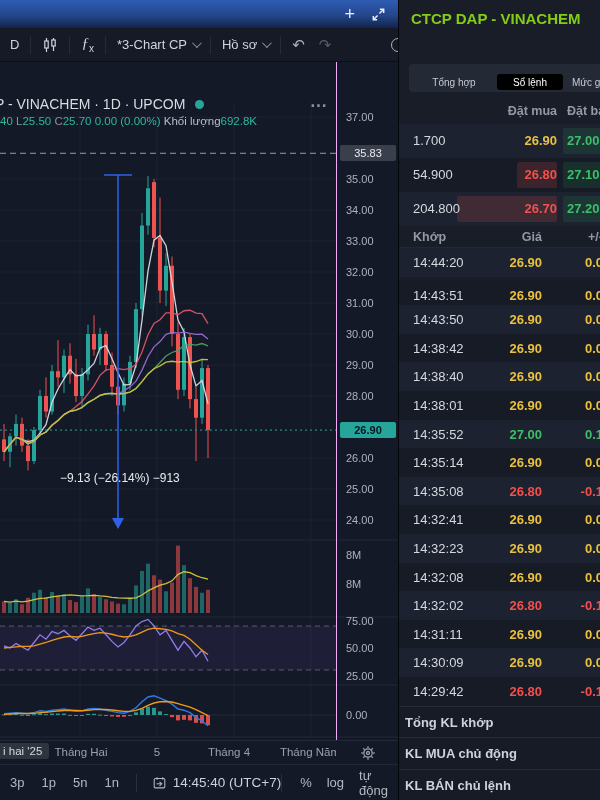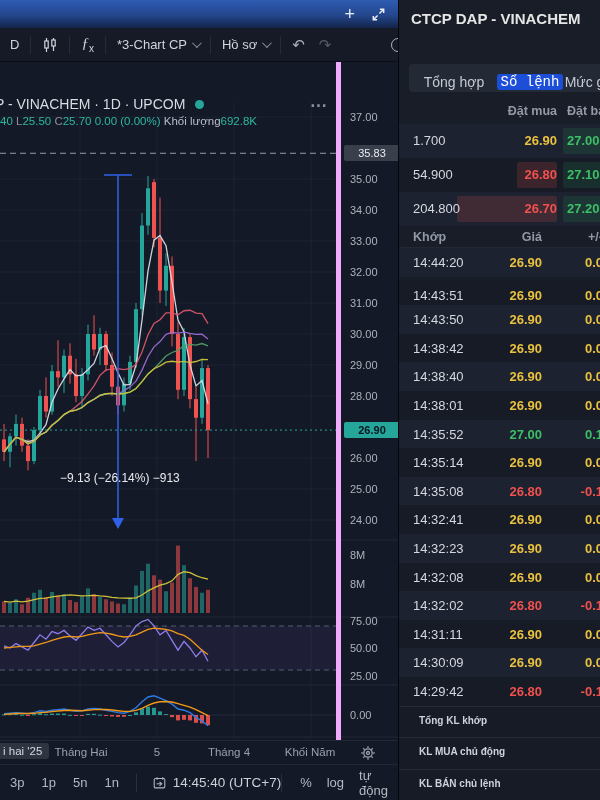--- a/index.html
+++ b/index.html
@@ -27,21 +27,21 @@
 
   .chart-wrap { position:absolute; left:0; top:62px; width:398px; height:678px; overflow:hidden; background:#141927; }
   #chart-svg { position:absolute; left:0; top:0; }
   .legend-title { position:absolute; left:-5px; top:34px; font-size:14px; color:#d9dce3; white-space:nowrap; }
   .legend-dot { display:inline-block; width:9px; height:9px; border-radius:50%; background:#26a69a; margin-left:10px; }
   .legend-more { position:absolute; left:310px; top:33px; color:#8a8f9b; font-size:17px; font-weight:bold; letter-spacing:1px; }
   .legend-ohlc { position:absolute; left:0px; top:53px; font-size:11.5px; white-space:nowrap; }
   .lg-val { color:#2cb8a0;margin-top:36px; } .lg-key { color:#8a8f9b; } .lg-volkey { color:#b9bdc7; }
   .measure-label { position:absolute; left:60px; top:409px; font-size:12px; color:#e8eaef; white-space:nowrap; }
 
-  .price-axis { position:absolute; left:336px; top:0; width:62px; height:678px; border-left:5px solid #f0abfc; }
+  .price-axis { position:absolute; left:336px; top:0; width:62px; height:678px; border-left:1px solid #f0abfc; }
   .axis-lab { position:absolute; left:9px; font-size:11px; color:#aeb2bc; white-space:nowrap; }
   .axis-badge { position:absolute; left:3px; width:56px; text-align:center; font-size:11px;
     padding:2px 0; border-radius:2px; }
   .badge-gray { background:#3a3f4c; color:#e8eaef; }
   .badge-teal { background:#26a69a; color:#0a1520; font-weight:bold; }
 
   .time-axis { position:absolute; left:0; top:740px; width:398px; height:24px; background:#141927;
     border-top:1px solid #232837; }
   .ta-inner { position:absolute; left:0; top:0; width:336px; height:24px; overflow:hidden; }
   .ta-lab { position:absolute; top:5px; font-size:11.5px; color:#9aa0ab; white-space:nowrap; transform:translateX(-50%); }
@@ -51,30 +51,30 @@
   .bottom-toolbar { position:absolute; left:0; top:764px; width:398px; height:36px; background:#141927;
     border-top:1px solid #232837; display:flex; align-items:center; padding:0 10px; }
   .tf-btn { font-size:13px; color:#b4b8c1; margin-right:17px; }
   .bt-sep { width:1px; height:18px; background:#2a2f3c; margin:0 10px 0 0; flex:0 0 1px; }
   .clock { flex:1; text-align:center; font-size:13.5px; color:#ccd0d9; white-space:nowrap; }
   .bt-right { display:flex; gap:15px; align-items:center; font-size:13px; color:#b4b8c1; margin-left:8px; }
 
   
   .panel { position:absolute; left:398px; top:0; width:202px; height:800px; background:#181d28;
     border-left:1px solid #05070c; overflow:hidden; }
-  .p-title { position:absolute; left:12px; top:10px; font-size:15px; font-weight:bold; color:#e5e5e5; white-space:nowrap; }
+  .p-title { position:absolute; left:12px; top:10px; font-size:15px; font-weight:bold; color:#84cc16; white-space:nowrap; }
   .p-symrow { position:absolute; left:12px; top:34px; height:22px; display:flex; align-items:center; gap:7px; }
   .p-sym { color:#7da0f0; font-size:14px; }
   .p-edit { width:24px; height:20px; border:1px solid #3f4452; border-radius:3px;
     display:flex; align-items:center; justify-content:center; }
   .tabs { position:absolute; left:10px; top:64px; width:210px; height:28px; background:#242936;
     border-radius:4px; display:flex; align-items:stretch; padding:2px; }
-  .tab { font-size:14px; color:#c6cad3; display:flex; align-items:center; justify-content:center;
+  .tab { font-size:10px; color:#c6cad3; display:flex; align-items:center; justify-content:center;
     border-radius:3px; white-space:nowrap;margin-top:8px; }
-  .tab.active { background:#1d4ed8; color:#ffffff;font-family:Liberation Mono, monospace; }
+  .tab.active { background:#000000; color:#ffffff; }
 
   .ob-head { position:absolute; left:0; top:96px; width:202px; height:28px; }
   .ob-head .h-buy { position:absolute; right:44px; top:8px; font-size:12.5px; font-weight:bold; color:#9298a5; }
   .ob-head .h-sell { position:absolute; left:168px; top:8px; font-size:12.5px; font-weight:bold; color:#9298a5; white-space:nowrap; }
   .ob-row { position:absolute; left:0; width:202px; height:34px; }
   .ob-vol { position:absolute; left:14px; top:9px; font-size:13px; color:#d5d8df; }
   .ob-depth { position:absolute; right:44px; top:4px; height:26px; background:rgba(239,83,80,0.17); border-radius:2px; }
   .ob-bid { position:absolute; right:44px; top:9px; font-size:13px; font-weight:bold; }
   .ob-askcell { position:absolute; left:164px; right:-16px; top:4px; height:26px;
     background:rgba(42,171,92,0.15); border-radius:2px; }
@@ -82,21 +82,21 @@
 
   .tr-head { position:absolute; left:0; top:228px; width:202px; height:20px; border-bottom:1px solid #232837; }
   .tr-head span { position:absolute; top:2px; font-size:12.5px; font-weight:bold; color:#9298a5; }
   .tr-row { position:absolute; left:0; width:202px; }
   .tr-time { position:absolute; left:14px; top:7px; font-size:13px; color:#d5d8df; }
   .tr-price { position:absolute; right:59px; top:7px; font-size:13px; font-weight:bold; }
   .tr-chg { position:absolute; right:-2px; top:7px; font-size:13px; font-weight:bold; }
   .row-a { background:#1d2230; } .row-b { background:#171b26; }
 
   .ft-row { position:absolute; left:0; width:202px; border-top:1px solid #262b36; background:#171b25; }
-  .ft-lab { position:absolute; left:20px; top:8px; font-size:10px; font-weight:bold; color:#ced2da; }
+  .ft-lab { position:absolute; left:6px; top:8px; font-size:13px; font-weight:bold; color:#ced2da; }
 </style>
 </head>
 <body>
 
 <div class="app">
 
   <div class="chart-col">
 
     <div class="topbar">
       <span class="tb-plus">+</span>
@@ -368,21 +368,21 @@
           <span class="axis-badge badge-teal" style="top: 360.1px;">26.90</span>
         </div>
     </div>
 
     <div class="time-axis">
       <div class="ta-inner" id="ta-inner">
           <span class="ta-lab ta-badge" style="left: -4px;">i hai '25</span>
           <span class="ta-lab" style="left: 81px;">Tháng Hai</span>
           <span class="ta-lab" style="left: 157px;">5</span>
           <span class="ta-lab" style="left: 229px;">Tháng 4</span>
-          <span class="ta-lab" style="left: 310px;">Khối Năm</span>
+          <span class="ta-lab" style="left: 310px;">Tháng Năm</span>
         </div>
       <svg class="ta-gear" width="16" height="16" viewBox="0 0 16 16">
         <g stroke="#9aa0ab" stroke-width="1.3" fill="none">
           <circle cx="8" cy="8" r="4.2"></circle>
             <circle cx="8" cy="8" r="1.5"></circle>
           <line x1="8" y1="1.2" x2="8" y2="3.2"></line>
             <line x1="8" y1="12.8" x2="8" y2="14.8"></line>
           <line x1="1.2" y1="8" x2="3.2" y2="8"></line>
             <line x1="12.8" y1="8" x2="14.8" y2="8"></line>
           <line x1="3.2" y1="3.2" x2="4.6" y2="4.6"></line>

